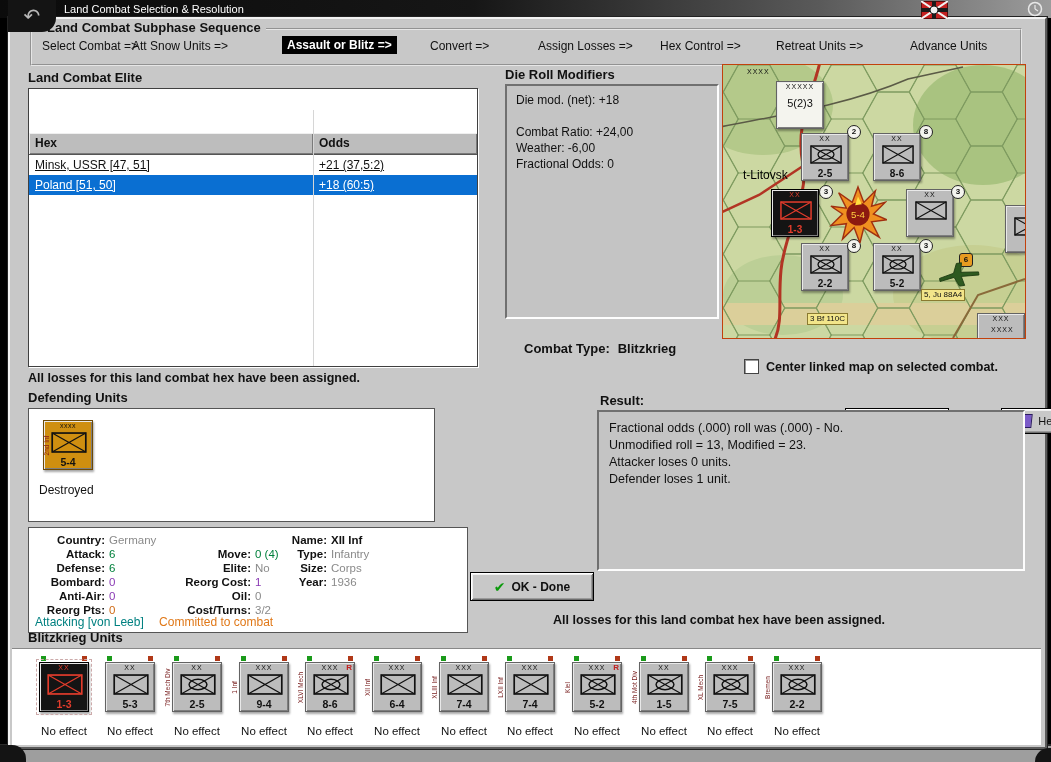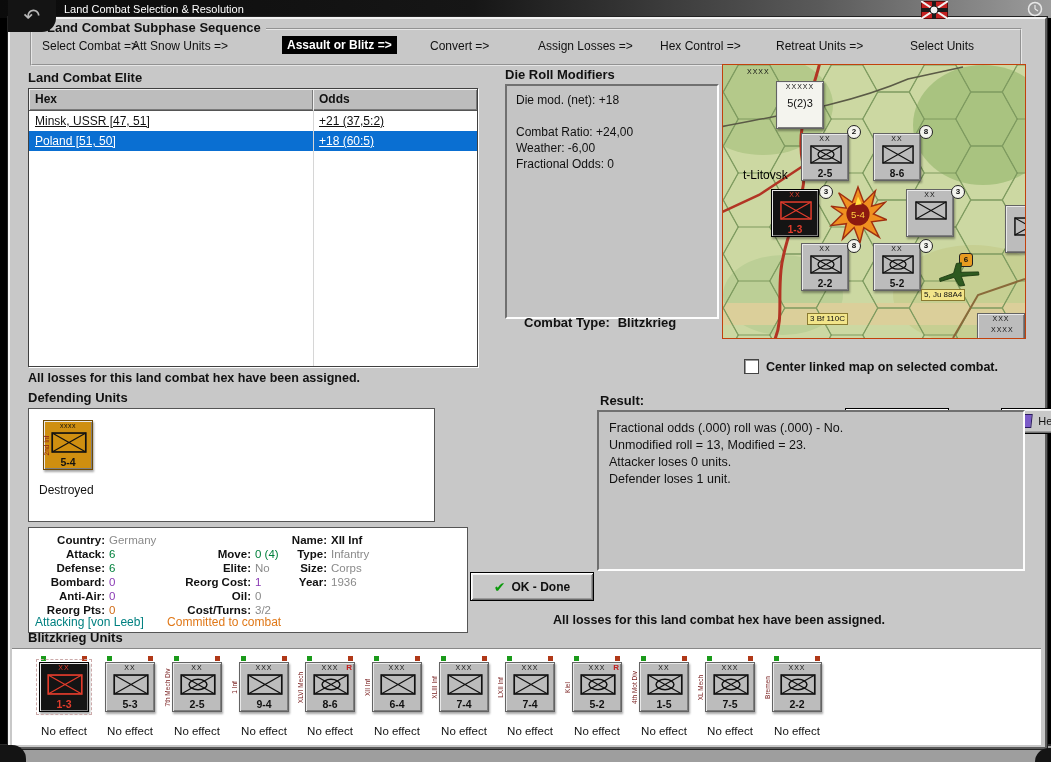--- a/index.html
+++ b/index.html
@@ -25,34 +25,34 @@
   
   .seqbox{position:absolute;left:20px;top:9px;width:988px;height:34px;border:2px groove #e6e6e6;}
   .seqcap{position:absolute;top:-10px;left:10px;background:#c8c8c8;padding:0 5px;
     font-weight:bold;font-size:13px;white-space:nowrap;}
   .step{position:absolute;top:9px;font-size:12px;white-space:nowrap;}
   .step.active{top:6px;background:#000;color:#fff;font-weight:bold;padding:2px 5px;}
 
   
   .hex-table{position:absolute;left:18px;top:69px;width:448px;height:277px;background:#fff;
     border:1px solid #404040;box-shadow:1px 1px 0 #fff;}
-  .thead{display:flex;height:21px;background:#bdbdbd;font-weight:bold;border-bottom:1px solid #555;}
+  .thead{display:flex;height:21px;background:#bdbdbd;font-weight:bold;border-bottom:1px solid #555;margin-top:44px;}
   .th{padding:3px 6px;box-shadow:inset 1px 1px 0 #efefef,inset -1px -1px 0 #7a7a7a;box-sizing:border-box;}
   .thx{width:284px;}.tho{flex:1;}
   .trow{display:flex;height:20px;box-sizing:border-box;}
   .td{padding:3px 6px;box-sizing:border-box;white-space:nowrap;overflow:hidden;text-decoration:underline;}
   .tdx{width:284px;}.tdo{flex:1;}
   .trow.selected{background:#0a6fd2;color:#fff;}
   .cdiv{position:absolute;left:284px;top:21px;bottom:0;width:1px;background:#d6d6d6;}
 
   
   .drm-panel{position:absolute;left:495px;top:65px;width:214px;height:235px;background:#c4c4c4;
     border:2px solid;border-color:#707070 #fdfdfd #fdfdfd #707070;padding:6px 9px;box-sizing:border-box;line-height:16px;}
   .drm-gap{height:16px;}
-  .combat-type{position:absolute;left:514px;top:296px;font-weight:bold;font-size:13px;display:flex;gap:8px;}
+  .combat-type{position:absolute;left:514px;top:322px;font-weight:bold;font-size:13px;display:flex;gap:8px;}
 
   
   .map{position:absolute;left:712px;top:45px;width:302px;height:273px;border:1px solid #c2410c;
     overflow:hidden;background:#ccd8a2;}
   .map-bg{position:absolute;left:0;top:0;}
   .mlabel{position:absolute;font-size:12px;color:#000000;white-space:nowrap;}
   .badge{position:absolute;width:12px;height:12px;border-radius:50%;background:#f4f4ee;border:1px solid #222;
     font-size:8px;line-height:11px;text-align:center;font-weight:bold;z-index:4;}
   .badge.orange{background:#e89b20;border-radius:3px;}
   .mapchip{position:absolute;background:#f2e58a;border:1px solid #8a7a30;font-size:8px;line-height:10px;
@@ -109,21 +109,21 @@
     border:1px solid #555;font-size:11.5px;}
   .icol{position:absolute;}
   .icol1{left:6px;top:5px;}.icol2{left:142px;top:19px;}.icol3{left:256px;top:5px;}
   .irow{display:flex;height:14px;line-height:14px;}
   .ilab{font-weight:bold;text-align:right;white-space:nowrap;}
   .icol1 .ilab{width:70px;}.icol2 .ilab{width:80px;}.icol3 .ilab{width:42px;}
   .ival{margin-left:4px;white-space:nowrap;}
   .c-gray{color:#8a8a8a;}.c-green{color:#00803c;}.c-purple{color:#8a3ab4;}
   .c-orange{color:#cf6a14;}.c-black{color:#111;font-weight:bold;}
   .istatus{position:absolute;left:6px;bottom:3px;font-size:12px;white-space:nowrap;}
-  .st-teal{color:#008080;}.st-orange{color:#e07818;margin-left:20px;}
+  .st-teal{color:#008080;}.st-orange{color:#e07818;margin-left:12px;}
 
   
   .result-panel{position:absolute;left:587px;top:391px;width:428px;height:161px;background:#c4c4c4;
     border:2px solid;border-color:#707070 #fdfdfd #fdfdfd #707070;padding:8px 10px;box-sizing:border-box;
     font-size:12.5px;line-height:17px;}
 
   
   .attacking-strip{position:absolute;left:2px;top:629px;width:1029px;height:96px;background:#fff;
     border-top:1px solid #888;}
   .acell{position:absolute;top:0;width:60px;height:96px;}
@@ -179,21 +179,21 @@
 
     <div class="seqbox">
       <span class="seqcap">Land Combat Subphase Sequence</span>
       <span class="step" style="left:10px">Select Combat =&gt;</span>
       <span class="step" style="left:100px">Att Snow Units =&gt;</span>
       <span class="step active" style="left:250px">Assault or Blitz =&gt;</span>
       <span class="step" style="left:398px">Convert =&gt;</span>
       <span class="step" style="left:506px">Assign Losses =&gt;</span>
       <span class="step" style="left:628px">Hex Control =&gt;</span>
       <span class="step" style="left:744px">Retreat Units =&gt;</span>
-      <span class="step" style="left:878px">Select Units</span>
+      <span class="step" style="left:878px">Advance Units</span>
     </div>
 
     <div class="sect-label" style="left:18px;top:51px">Land Combat Elite</div>
     <div class="hex-table">
       <div class="thead">
         <div class="th thx">Hex</div>
         <div class="th tho">Odds</div>
       </div>
       <div class="trow">
         <div class="td tdx">Minsk, USSR [47, 51]</div>

